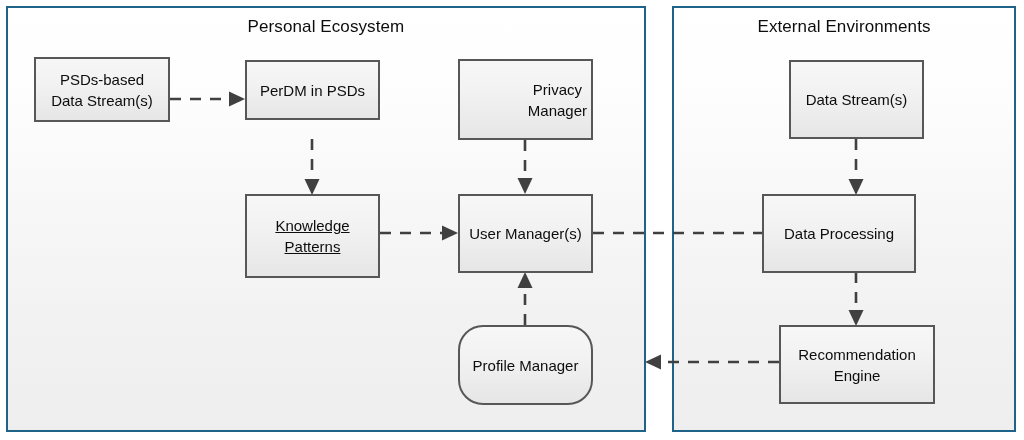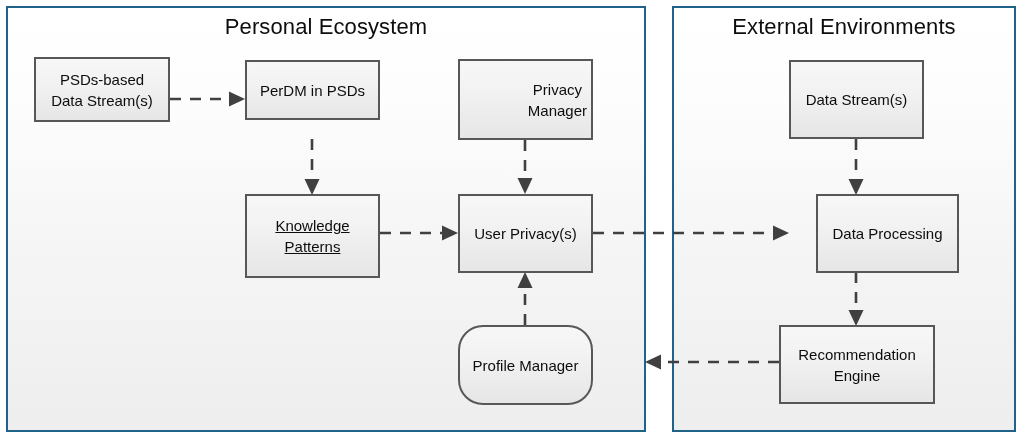--- a/index.html
+++ b/index.html
@@ -26,21 +26,21 @@
     box-sizing: border-box;
     border: 2px solid #1f6388;
     background: linear-gradient(to bottom, #ffffff 0%, #fdfdfd 22%, #f4f4f4 62%, #eeeeee 100%);
   }
   .panel-title {
     position: absolute;
     top: 8px;
     left: 0;
     right: 0;
     text-align: center;
-    font-size: 22px;
+    font-size: 17px;
     line-height: 22px;
     color: #0d0d0d;
     letter-spacing: 0.1px;
     white-space: nowrap;
   }
 
   
   .node {
     position: absolute;
     box-sizing: border-box;
@@ -148,32 +148,32 @@
     <span>Knowledge
 Patterns</span>
   </div>
 
   <div class="node" style="left:458px; top:59px;  width:135px; height:81px;justify-content:flex-end;">
     <span>Privacy
 Manager</span>
   </div>
 
   <div class="node" style="left:458px; top:194px; width:135px; height:79px;">
-    <span>User Privacy(s)</span>
+    <span>User Manager(s)</span>
   </div>
 
   <div class="node" style="left:458px; top:325px; width:135px; height:80px;border-radius:25px;">
     <span>Profile Manager</span>
   </div>
 
   <div class="node" style="left:789px; top:60px;  width:135px; height:79px;">
     <span>Data Stream(s)</span>
   </div>
 
-  <div class="node" style="left:816px; top:194px; width:143px; height:79px;">
+  <div class="node" style="left:762px; top:194px; width:154px; height:79px;">
     <span>Data Processing</span>
   </div>
 
   <div class="node" style="left:779px; top:325px; width:156px; height:79px;">
     <span>Recommendation
 Engine</span>
   </div>
 
 </div>
 

